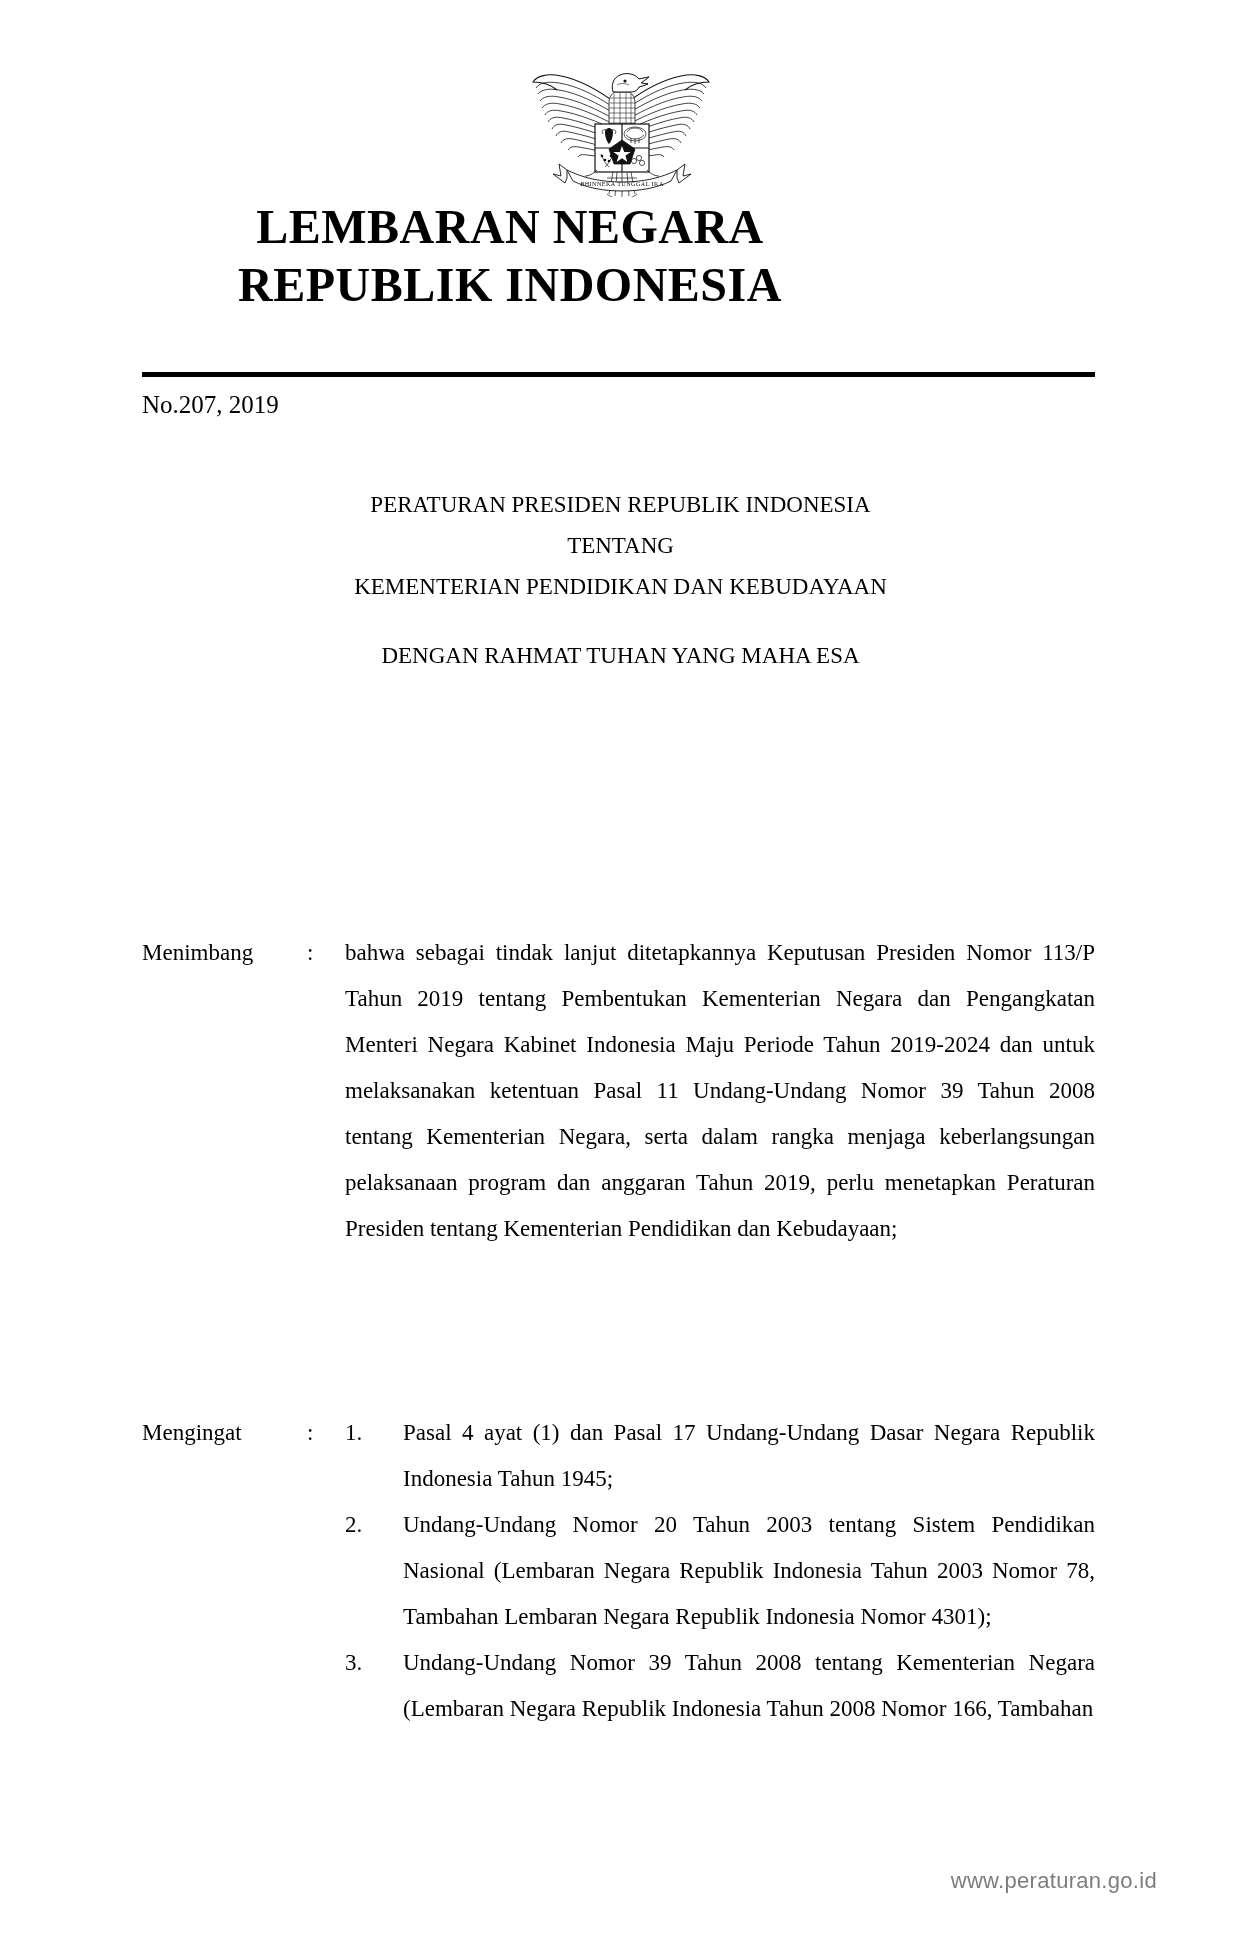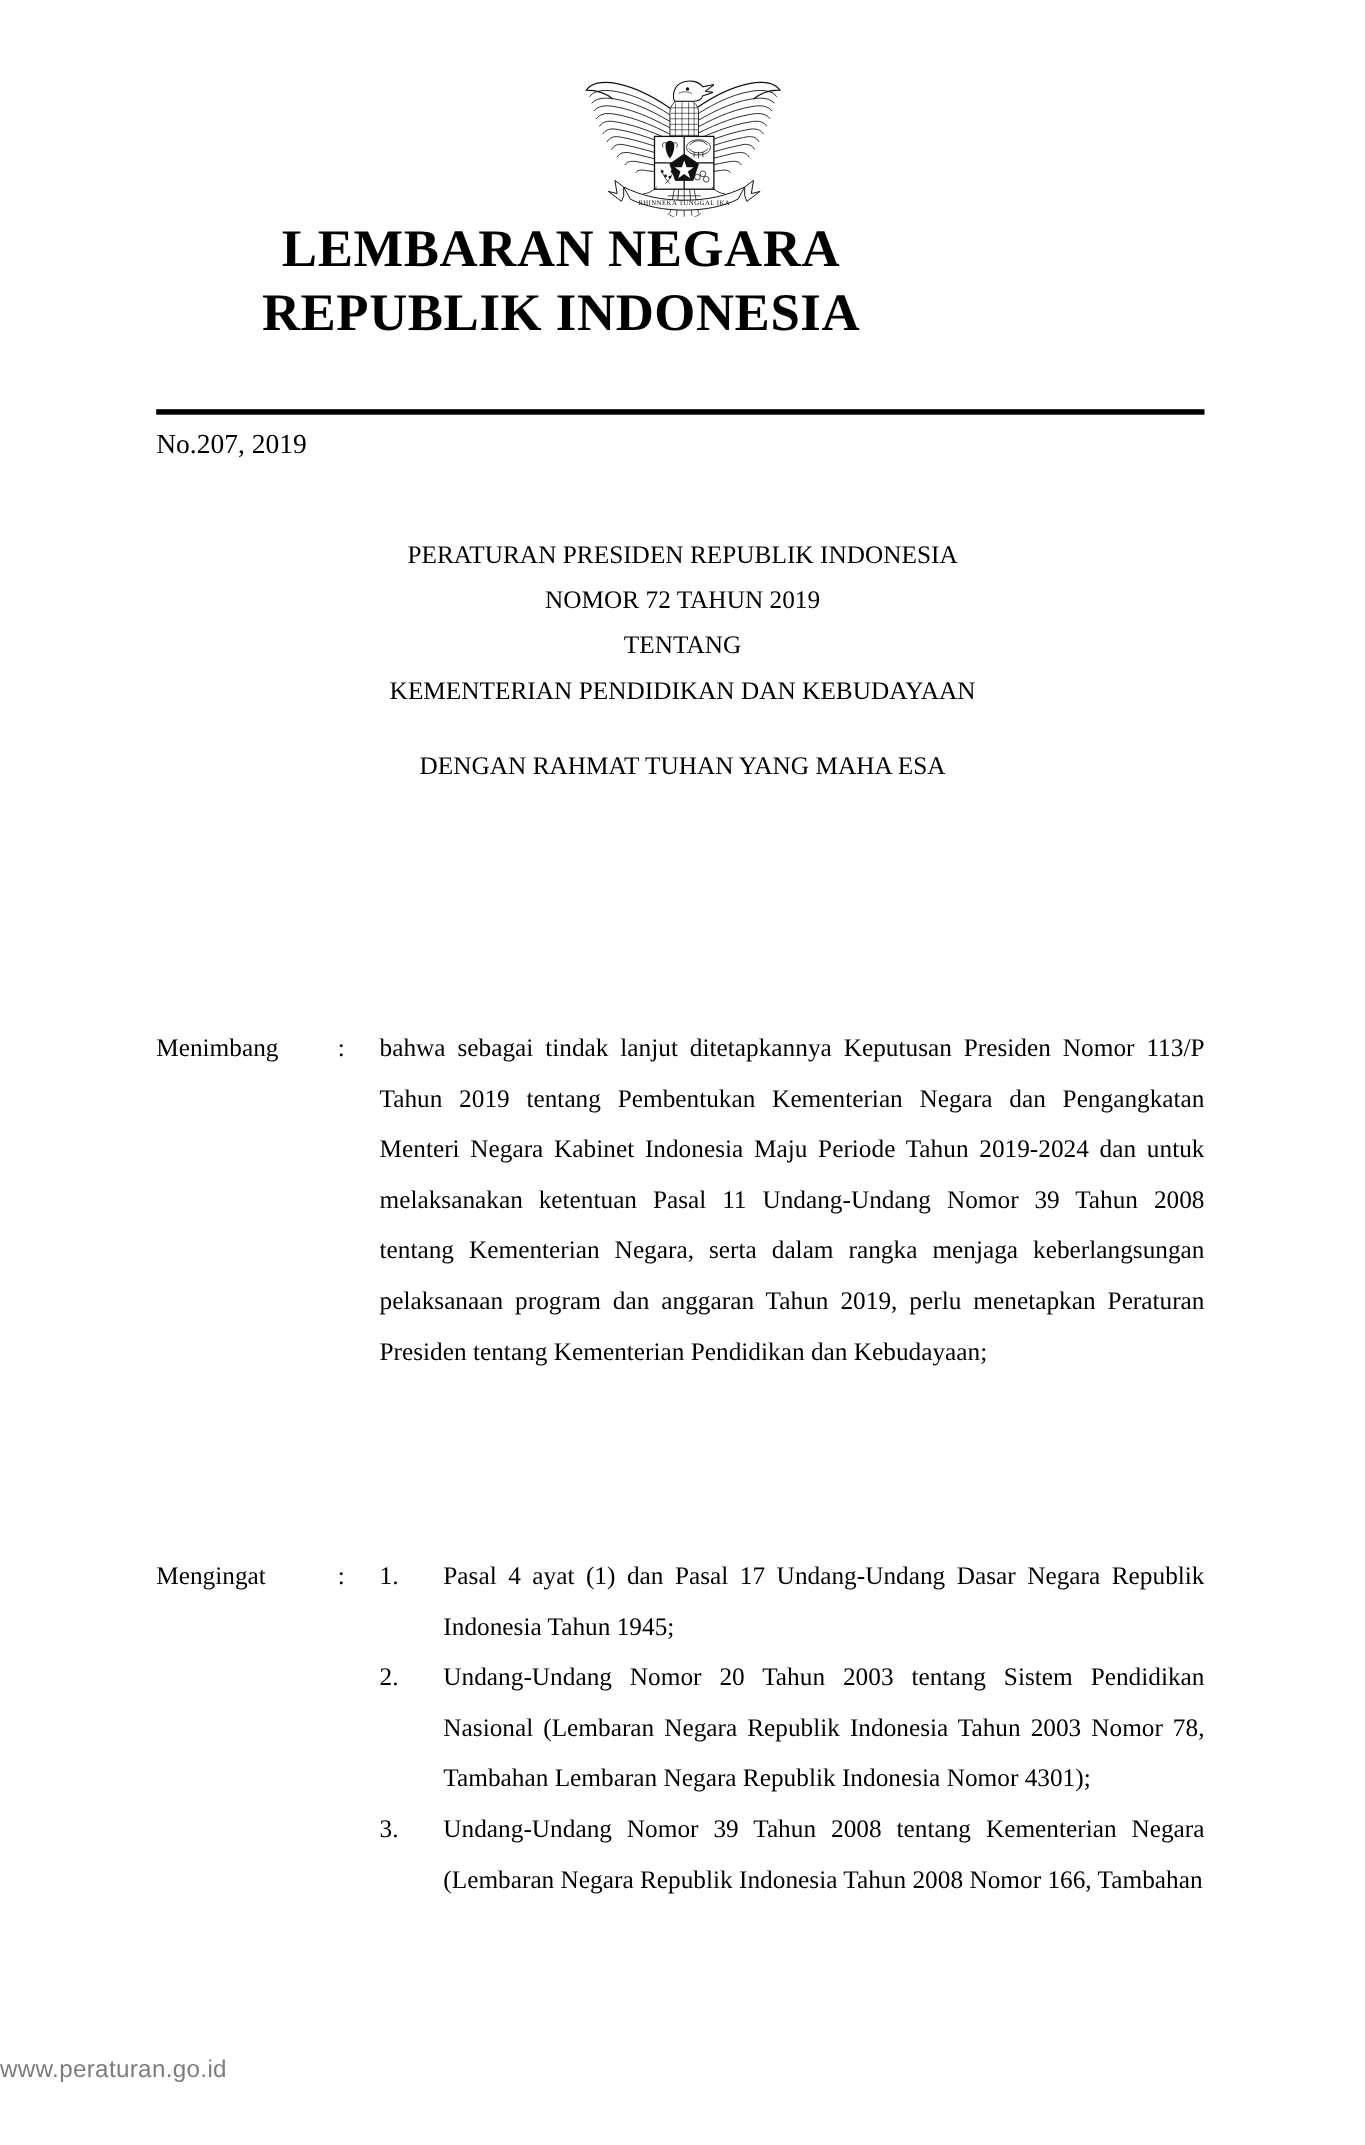--- a/index.html
+++ b/index.html
@@ -156,21 +156,22 @@
     text-align: justify;
     text-align-last: left;
   }
 
   
   .footer {
     position: absolute;
     top: 1868px;
     left: 0;
     width: 1241px;
-    padding-right: 60px;
+    text-align: right;
+    padding-right: 84px;
     box-sizing: border-box;
   }
   .footer .wm {
     font-family: "Liberation Sans", "DejaVu Sans", sans-serif;
     font-size: 22px;
     color: #7d7d7d;
     letter-spacing: 0.3px;
   }
 </style>
 </head>
@@ -285,21 +286,20 @@
   <div class="rule"></div>
 
   <div class="gazette">
     <div class="gazette-row">
       <div class="gazette-no">No.207, 2019</div>
     </div>
   </div>
 
   <div class="titleblock">
     <div class="tline">PERATURAN PRESIDEN REPUBLIK INDONESIA</div>
-    <div class="tline">NOMOR 72 TAHUN 2019</div>
     <div class="tline">TENTANG</div>
     <div class="tline">KEMENTERIAN PENDIDIKAN DAN KEBUDAYAAN</div>
     <div class="spacer-sm"></div>
     <div class="tline">DENGAN RAHMAT TUHAN YANG MAHA ESA</div>
     <div class="spacer-md"></div>
   </div>
 
   <div class="body-block" style="top: 930px;">
     <div class="clause">
       <div class="clause-label">Menimbang</div>

